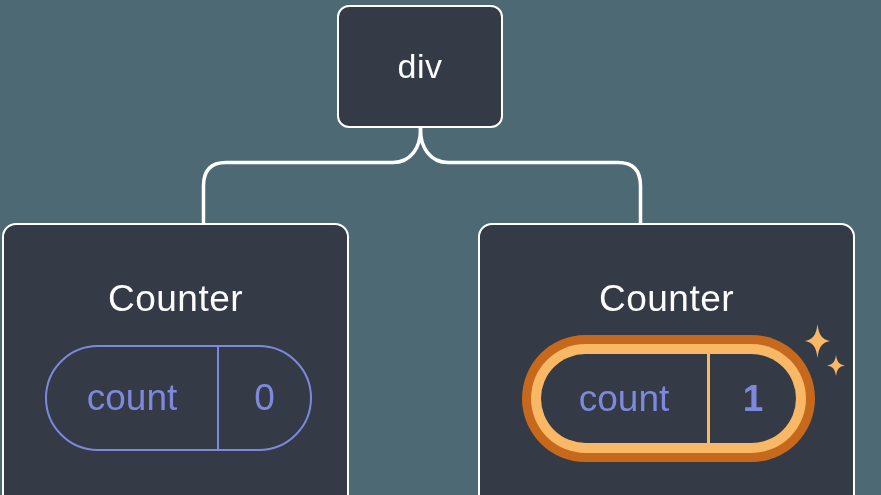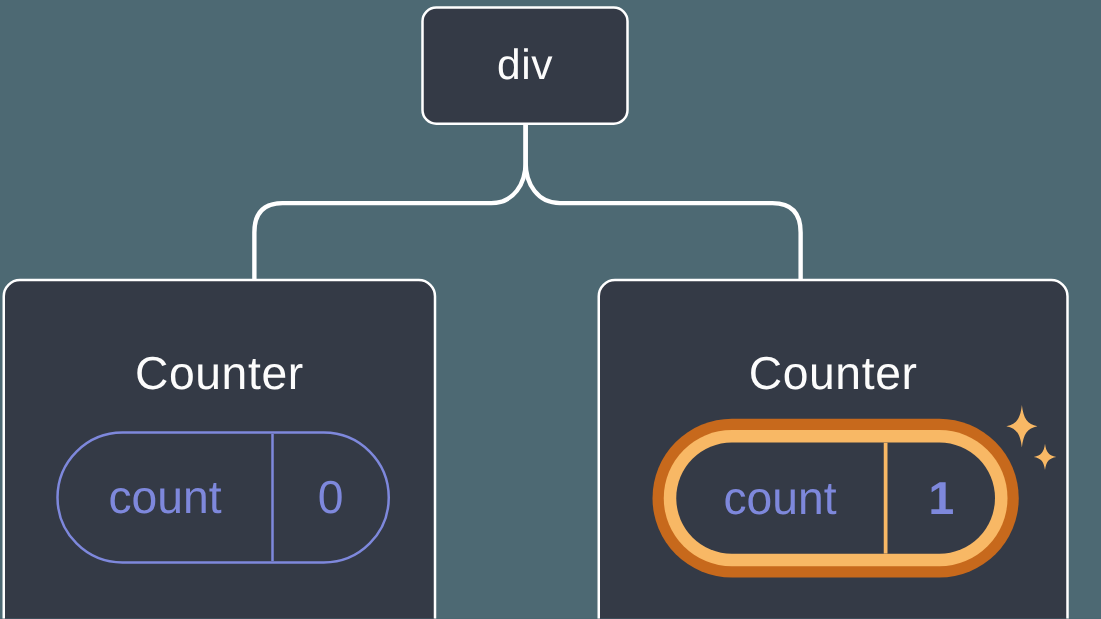--- a/index.html
+++ b/index.html
@@ -2,21 +2,21 @@
 <html><head>
 <meta charset="utf-8">
 <style>
   html,body{margin:0;padding:0;background:#4d6973;}
   .canvas{
     position:relative;width:881px;height:495px;background:#4d6973;
     overflow:hidden;font-family:"Liberation Sans",sans-serif;
   }
   .connectors{position:absolute;left:0;top:0;}
   .node-root{
-    position:absolute;left:337px;top:5px;width:166px;height:95px;
+    position:absolute;left:337px;top:5px;width:166px;height:123px;
     background:#343a46;border:2.5px solid #ffffff;border-radius:12px;
     box-sizing:border-box;display:flex;align-items:center;justify-content:center;
   }
   .node-root-label{color:#fcfcfc;font-size:34px;font-weight:500;letter-spacing:.5px;}
   .card{
     position:absolute;top:223px;height:331px;background:#343a46;
     border:2.5px solid #ffffff;border-radius:14px;box-sizing:border-box;
   }
   .card-a{left:2px;width:347px;}
   .card-b{left:478px;width:377px;}

